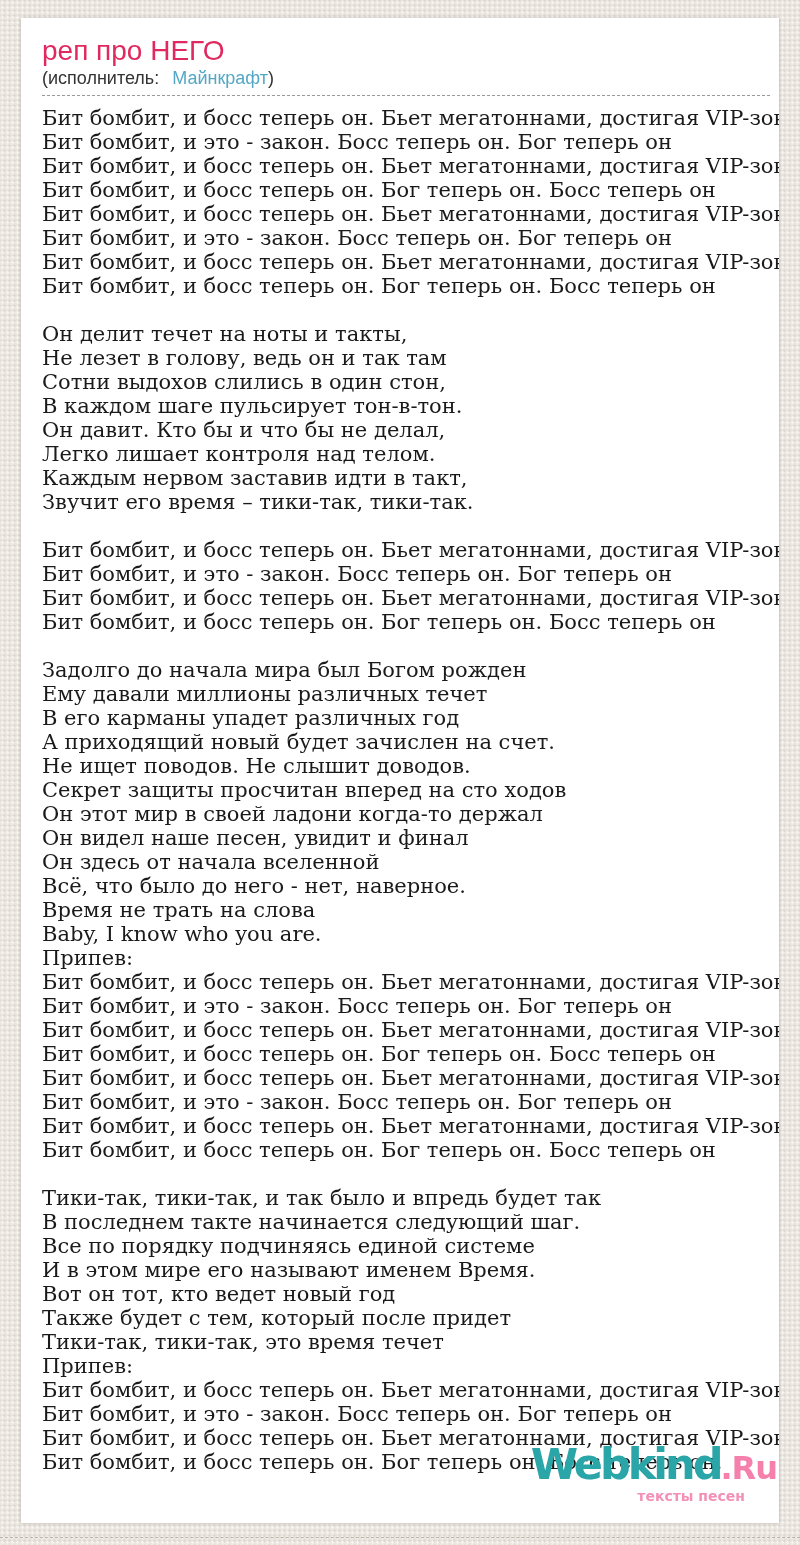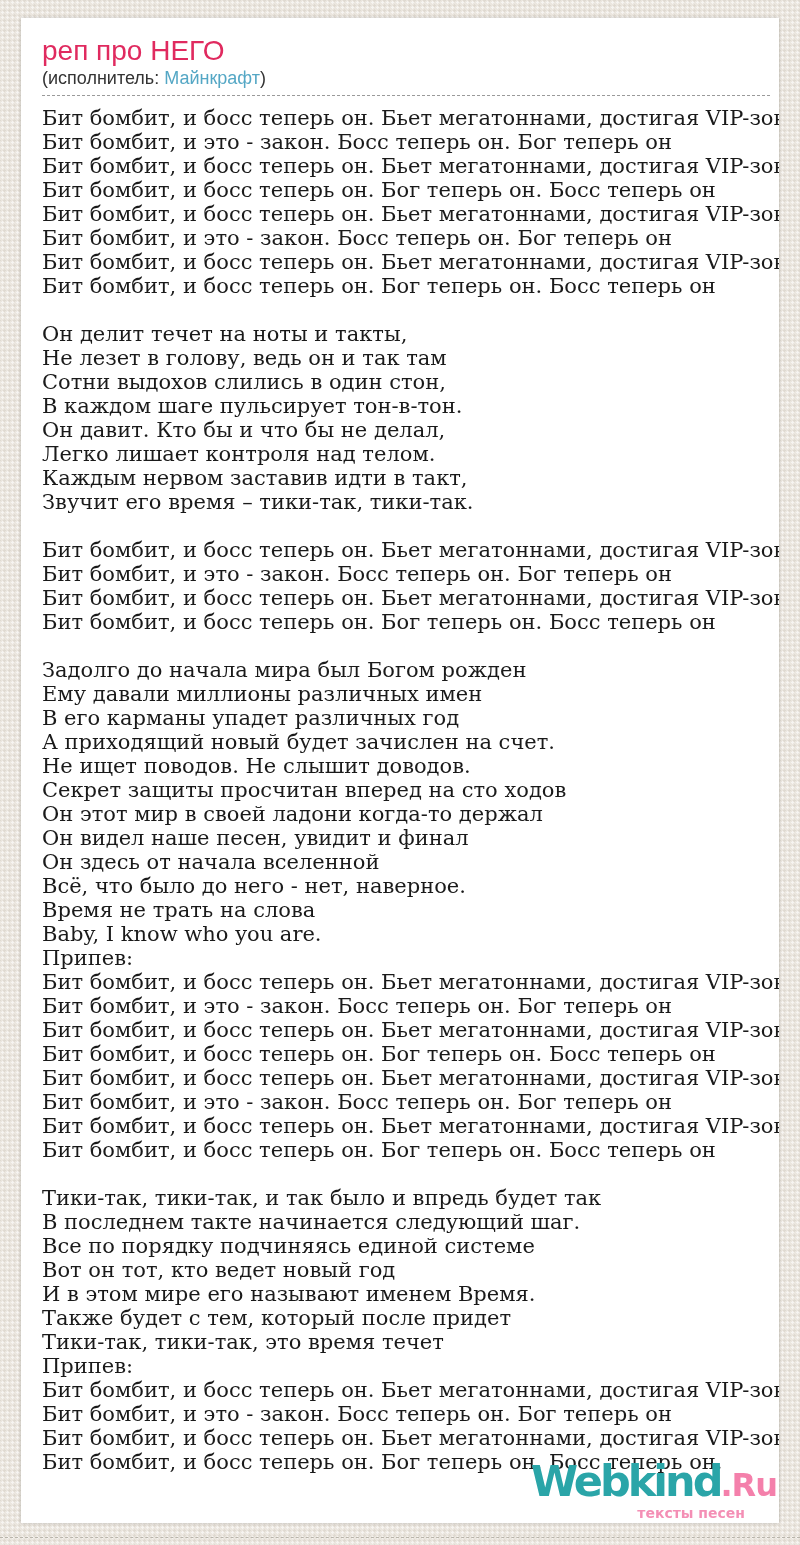--- a/index.html
+++ b/index.html
@@ -36,20 +36,21 @@
     line-height:22px;
     color:#333333;
     margin-top:2px;
     padding-bottom:6px;
     border-bottom:1px dashed #9a9a9a;
   }
   .artist-link{
     color:var(--artist-link, #54a7c5);
     text-decoration:none;
     cursor:pointer;
+    margin-left:8px;
   }
   .lyrics{
     padding:10px 21px 0 21px;
     font-family:"DejaVu Serif", serif;
     font-size:21px;
     line-height:24px;
     color:var(--text, #1a1a1a);
   }
   .stanza{ margin:0 0 24px 0; }
   .lyric-line{ white-space:nowrap; }
@@ -78,21 +79,21 @@
     letter-spacing:-1px;
     color:var(--logo-pink, #f480ab);
   }
   .logo-tagline{
     display:block;
     font-family:"DejaVu Sans", sans-serif;
     font-weight:bold;
     font-size:14px;
     line-height:14px;
     color:var(--logo-pink-light, #f48fb5);
-    margin:-2px 32px 3px 0;
+    margin:-2px 32px 20px 0;
   }
   .footer-divider{
     position:absolute;
     left:0; right:0;
     top:1537px;
     border-top:1px dashed #b8b4aa;
   }
 </style>
 </head>
 <body>
@@ -126,21 +127,21 @@
         <div class="lyric-line">Звучит его время – тики-так, тики-так.</div>
       </div>
       <div class="stanza">
         <div class="lyric-line">Бит бомбит, и босс теперь он. Бьет мегатоннами, достигая VIP-зон</div>
         <div class="lyric-line">Бит бомбит, и это - закон. Босс теперь он. Бог теперь он</div>
         <div class="lyric-line">Бит бомбит, и босс теперь он. Бьет мегатоннами, достигая VIP-зон</div>
         <div class="lyric-line">Бит бомбит, и босс теперь он. Бог теперь он. Босс теперь он</div>
       </div>
       <div class="stanza">
         <div class="lyric-line">Задолго до начала мира был Богом рожден</div>
-        <div class="lyric-line">Ему давали миллионы различных имен</div>
+        <div class="lyric-line">Ему давали миллионы различных течет</div>
         <div class="lyric-line">В его карманы упадет различных год</div>
         <div class="lyric-line">А приходящий новый будет зачислен на счет.</div>
         <div class="lyric-line">Не ищет поводов. Не слышит доводов.</div>
         <div class="lyric-line">Секрет защиты просчитан вперед на сто ходов</div>
         <div class="lyric-line">Он этот мир в своей ладони когда-то держал</div>
         <div class="lyric-line">Он видел наше песен, увидит и финал</div>
         <div class="lyric-line">Он здесь от начала вселенной</div>
         <div class="lyric-line">Всё, что было до него - нет, наверное.</div>
         <div class="lyric-line">Время не трать на слова</div>
         <div class="lyric-line">Baby, I know who you are.</div>
@@ -151,22 +152,22 @@
         <div class="lyric-line">Бит бомбит, и босс теперь он. Бог теперь он. Босс теперь он</div>
         <div class="lyric-line">Бит бомбит, и босс теперь он. Бьет мегатоннами, достигая VIP-зон</div>
         <div class="lyric-line">Бит бомбит, и это - закон. Босс теперь он. Бог теперь он</div>
         <div class="lyric-line">Бит бомбит, и босс теперь он. Бьет мегатоннами, достигая VIP-зон</div>
         <div class="lyric-line">Бит бомбит, и босс теперь он. Бог теперь он. Босс теперь он</div>
       </div>
       <div class="stanza">
         <div class="lyric-line">Тики-так, тики-так, и так было и впредь будет так</div>
         <div class="lyric-line">В последнем такте начинается следующий шаг.</div>
         <div class="lyric-line">Все по порядку подчиняясь единой системе</div>
+        <div class="lyric-line">И в этом мире его называют именем Время.</div>
         <div class="lyric-line">Вот он тот, кто ведет новый год</div>
-        <div class="lyric-line">И в этом мире его называют именем Время.</div>
         <div class="lyric-line">Также будет с тем, который после придет</div>
         <div class="lyric-line">Тики-так, тики-так, это время течет</div>
         <div class="lyric-line">Припев:</div>
         <div class="lyric-line">Бит бомбит, и босс теперь он. Бьет мегатоннами, достигая VIP-зон</div>
         <div class="lyric-line">Бит бомбит, и это - закон. Босс теперь он. Бог теперь он</div>
         <div class="lyric-line">Бит бомбит, и босс теперь он. Бьет мегатоннами, достигая VIP-зон</div>
         <div class="lyric-line">Бит бомбит, и босс теперь он. Бог теперь он. Босс теперь он.</div>
       </div>
     </div>
 

